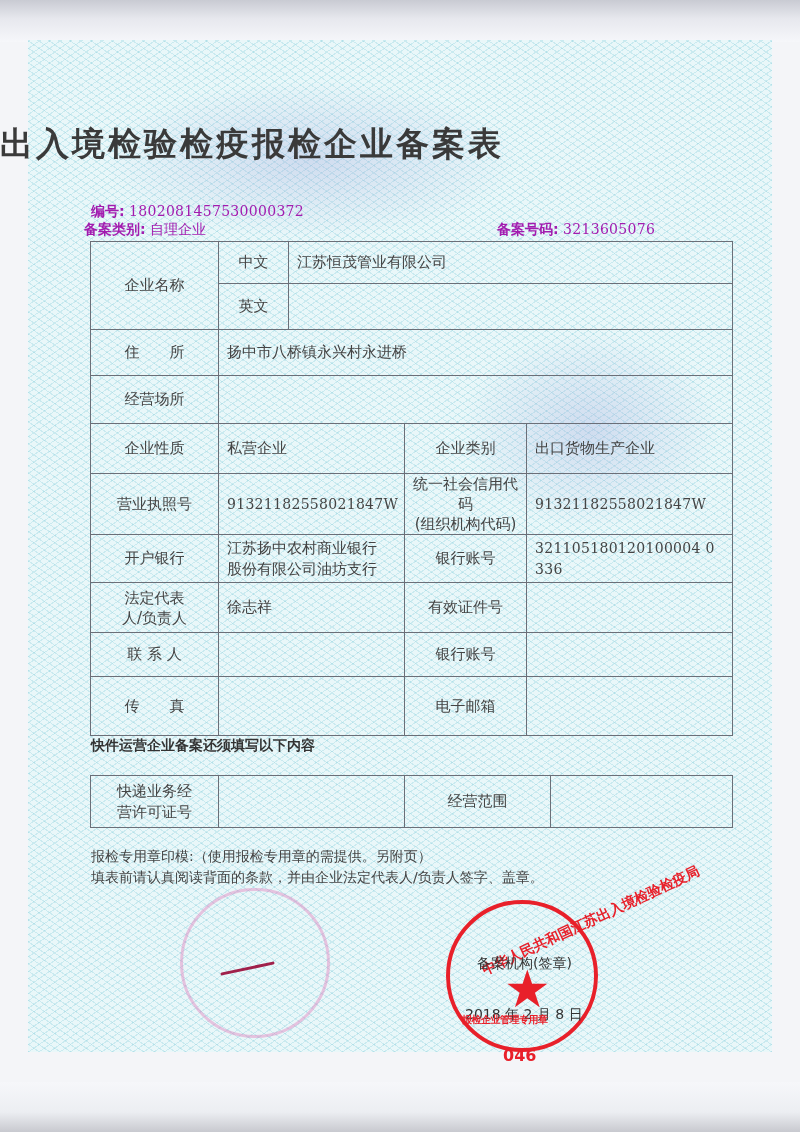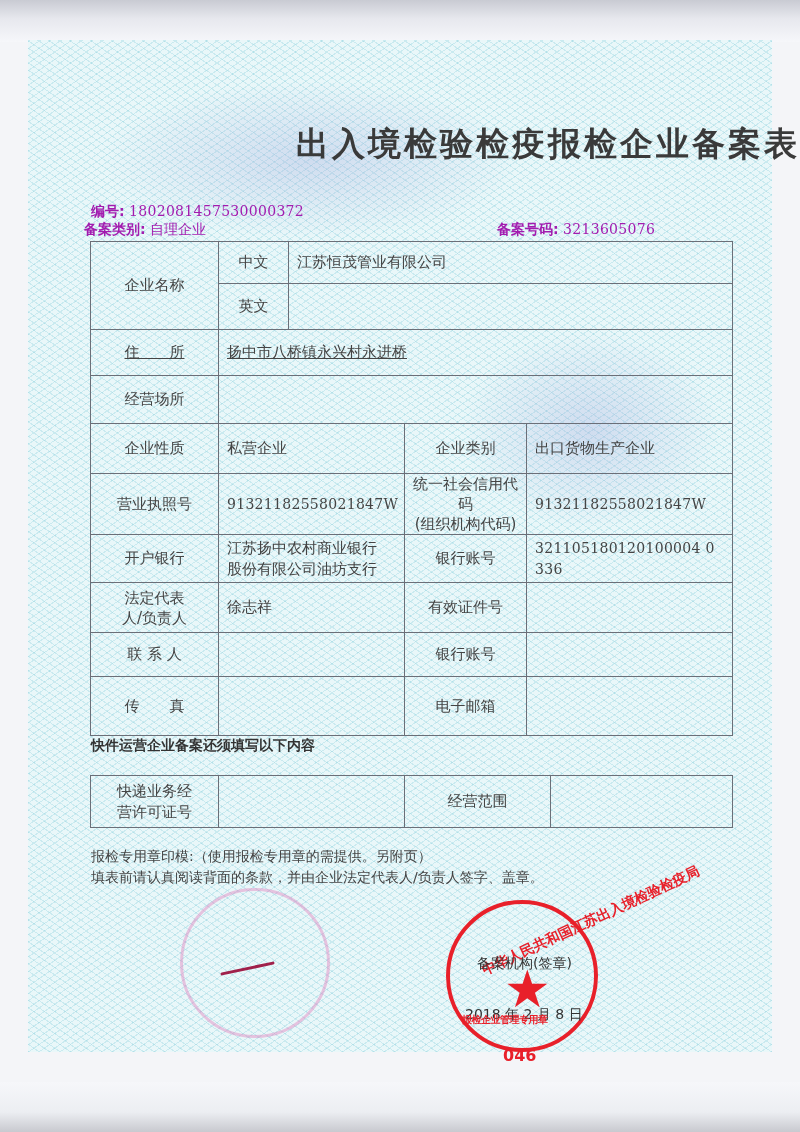--- a/index.html
+++ b/index.html
@@ -22,21 +22,21 @@
     background-color: #e9f7f9;
     background-image:
       repeating-linear-gradient(35deg, rgba(120,200,215,0.28) 0 1px, transparent 1px 6px),
       repeating-linear-gradient(-35deg, rgba(120,200,215,0.28) 0 1px, transparent 1px 6px);
   }
   .smudge {
     position: absolute; border-radius: 50%;
     background: radial-gradient(ellipse, rgba(160,170,220,0.35), transparent 70%);
   }
   .title {
-    position: absolute; left: 0; top: 122px; width: 800px; text-align: right;
+    position: absolute; left: 0; top: 122px; width: 800px; text-align: left;
     font-size: 33px; font-weight: bold; letter-spacing: 3px; color: #3a3a3a;
   }
   .meta { position: absolute; font-size: 14px; color: #a21caf; }
   .meta .lbl { font-weight: bold; }
   table.form {
     position: absolute; border-collapse: collapse; table-layout: fixed;
     font-size: 15px; color: #444;
   }
   table.form td {
     border: 1.5px solid #6b6f78; padding: 0 8px; vertical-align: middle;
@@ -114,21 +114,21 @@
   <tbody>
       <tr style="height:42px;">
     <td class="c" rowspan="2">企业名称</td>
     <td class="c">中文</td>
     <td class="l" colspan="3">江苏恒茂管业有限公司</td>
   </tr>
   <tr style="height:46px;">
     <td class="c">英文</td>
     <td class="l" colspan="3"></td>
   </tr>
-  <tr style="height:46px;text-decoration:underline;">
+  <tr style="height:46px;">
     <td class="c" style="white-space:pre;">住　　所</td>
     <td class="l" colspan="4">扬中市八桥镇永兴村永进桥</td>
   </tr>
   <tr style="height:48px;">
     <td class="c">经营场所</td>
     <td class="l" colspan="4"></td>
   </tr>
   <tr style="height:50px;">
     <td class="c">企业性质</td>
     <td class="l" colspan="2">私营企业</td>

